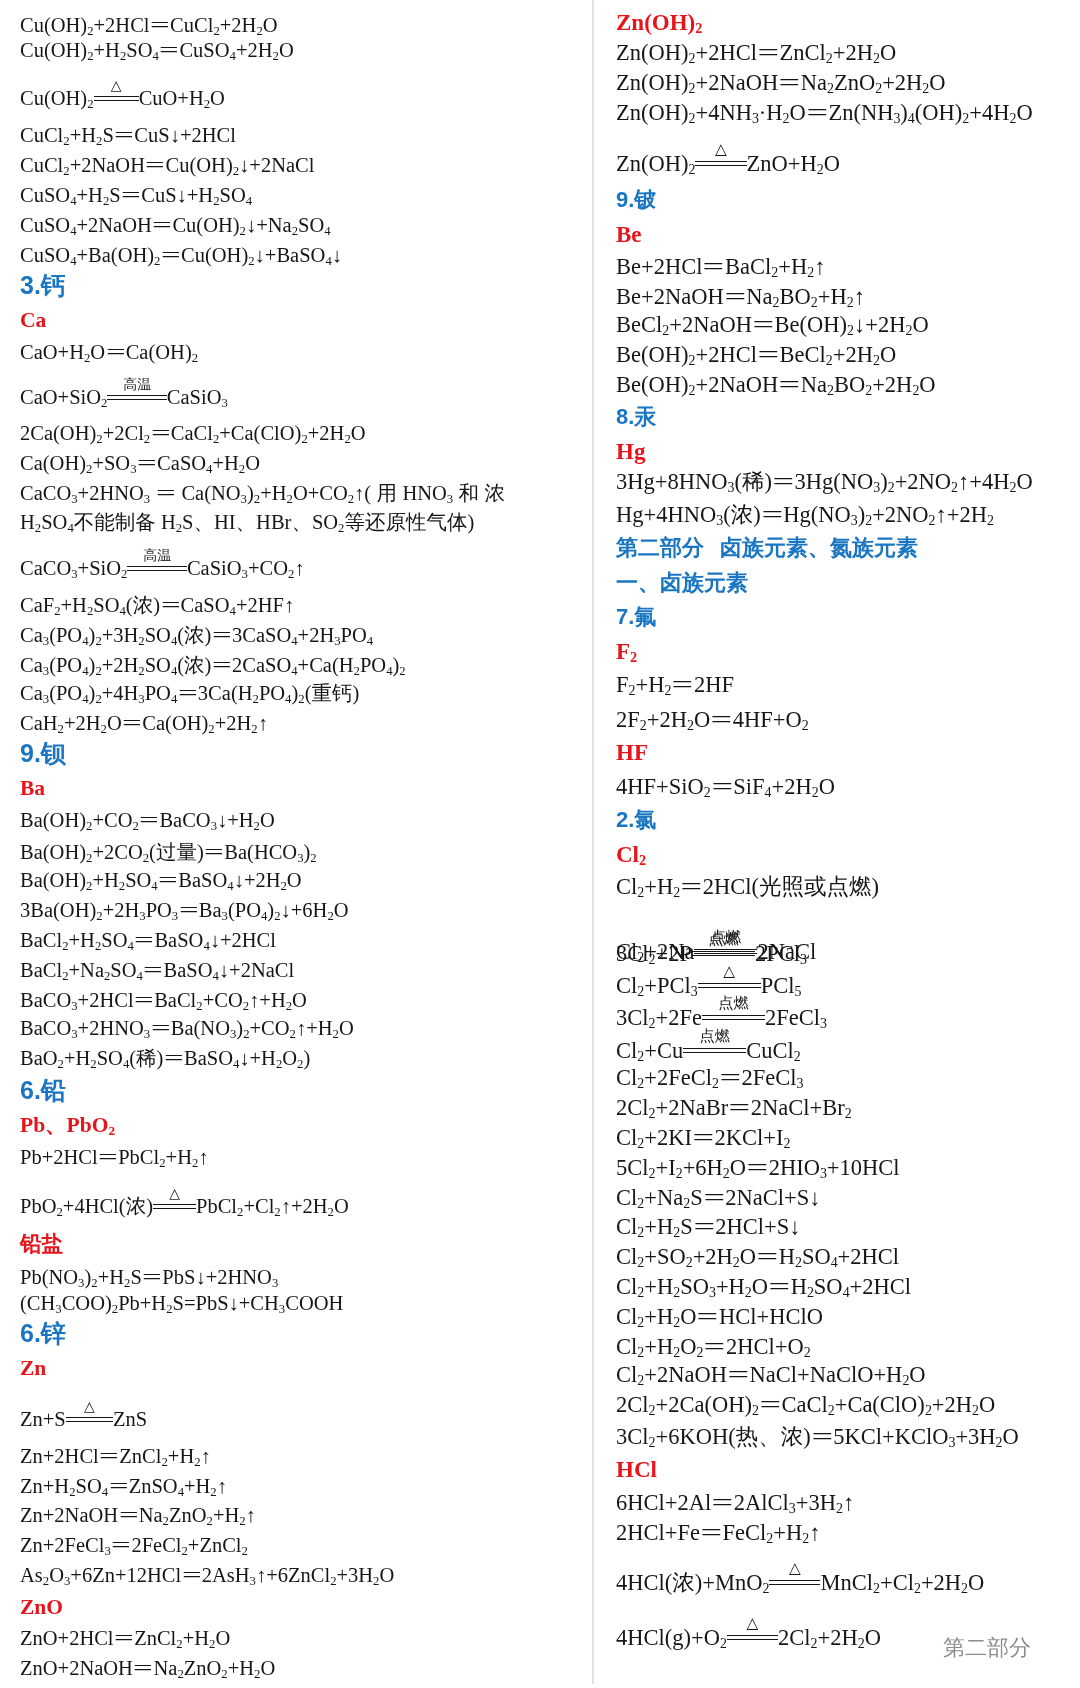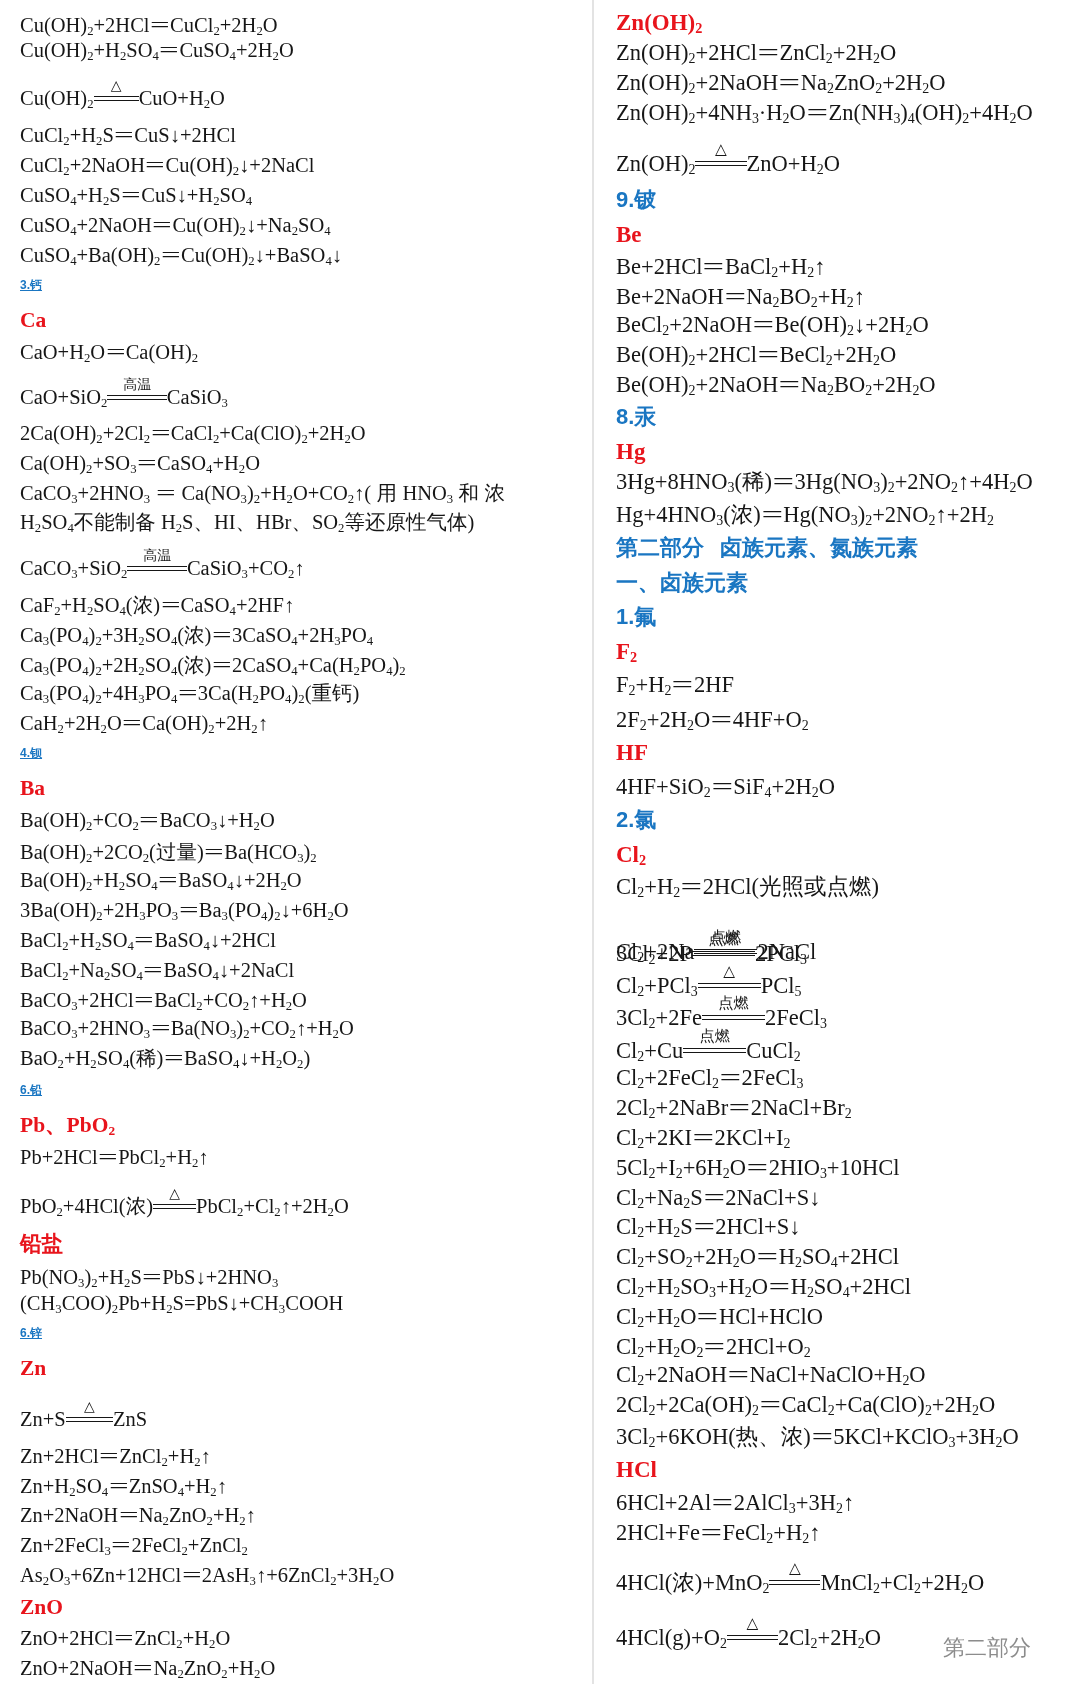--- a/index.html
+++ b/index.html
@@ -3,21 +3,21 @@
 <meta charset="utf-8">
 <style>
   :root{--text:#161616;--heading:#1a76c2;--label:#e8141c;--divider:#e3e3e3;--watermark:#8c8c8c;}
   html,body{margin:0;padding:0;background:#ffffff;}
   body{position:relative;width:1080px;height:1688px;overflow:hidden;}
   .ln{position:absolute;height:30px;line-height:30px;white-space:nowrap;color:var(--text);
       font-family:"Liberation Serif","DejaVu Serif",serif;}
   .L{left:20px;font-size:20.5px;}
   .R{left:616px;font-size:22.5px;}
   .heading{font-family:"Liberation Sans","DejaVu Sans",sans-serif;font-weight:bold;color:var(--heading);}
-  .L.heading{font-size:12px;text-decoration:underline;}
+  .L.heading{font-size:25px;}
   .R.heading{font-size:22px;word-spacing:10px;}
   .label{font-weight:bold;color:var(--label);}
   .L.label{font-size:21.5px;}
   .R.label{font-size:23px;}
   .justify{width:485px;text-align:justify;text-align-last:justify;white-space:normal;}
   sub{font-size:0.62em;vertical-align:-0.22em;line-height:0;}
   .eq{display:inline-block;transform:scaleX(1.7);margin:0 0.22em;}
   .cond{display:inline-block;position:relative;height:1em;vertical-align:baseline;}
   .cond .dbl{position:absolute;left:0;right:0;top:0.56em;height:0.14em;
              border-top:1.5px solid var(--text);border-bottom:1.5px solid var(--text);}
@@ -46,21 +46,21 @@
   <div class="ln L" style="top:418px">2Ca(OH)<sub>2</sub>+2Cl<sub>2</sub><span class="eq">=</span>CaCl<sub>2</sub>+Ca(ClO)<sub>2</sub>+2H<sub>2</sub>O</div>
   <div class="ln L" style="top:448px">Ca(OH)<sub>2</sub>+SO<sub>3</sub><span class="eq">=</span>CaSO<sub>4</sub>+H<sub>2</sub>O</div>
   <div class="ln L justify" style="top:478px">CaCO<sub>3</sub>+2HNO<sub>3</sub> <span class="eq">=</span> Ca(NO<sub>3</sub>)<sub>2</sub>+H<sub>2</sub>O+CO<sub>2</sub>↑( 用 HNO<sub>3</sub> 和 浓</div>
   <div class="ln L" style="top:507px">H<sub>2</sub>SO<sub>4</sub>不能制备 H<sub>2</sub>S、HI、HBr、SO<sub>2</sub>等还原性气体)</div>
   <div class="ln L" style="top:553px"><span>CaCO<sub>3</sub>+SiO<sub>2</sub></span><span class="cond" style="width:2.9em"><span class="ctext">高温</span><span class="dbl"></span></span><span>CaSiO<sub>3</sub>+CO<sub>2</sub>↑</span></div>
   <div class="ln L" style="top:590px">CaF<sub>2</sub>+H<sub>2</sub>SO<sub>4</sub>(浓)<span class="eq">=</span>CaSO<sub>4</sub>+2HF↑</div>
   <div class="ln L" style="top:620px">Ca<sub>3</sub>(PO<sub>4</sub>)<sub>2</sub>+3H<sub>2</sub>SO<sub>4</sub>(浓)<span class="eq">=</span>3CaSO<sub>4</sub>+2H<sub>3</sub>PO<sub>4</sub></div>
   <div class="ln L" style="top:650px">Ca<sub>3</sub>(PO<sub>4</sub>)<sub>2</sub>+2H<sub>2</sub>SO<sub>4</sub>(浓)<span class="eq">=</span>2CaSO<sub>4</sub>+Ca(H<sub>2</sub>PO<sub>4</sub>)<sub>2</sub></div>
   <div class="ln L" style="top:678px">Ca<sub>3</sub>(PO<sub>4</sub>)<sub>2</sub>+4H<sub>3</sub>PO<sub>4</sub><span class="eq">=</span>3Ca(H<sub>2</sub>PO<sub>4</sub>)<sub>2</sub>(重钙)</div>
   <div class="ln L" style="top:708px">CaH<sub>2</sub>+2H<sub>2</sub>O<span class="eq">=</span>Ca(OH)<sub>2</sub>+2H<sub>2</sub>↑</div>
-  <div class="ln L heading" style="top:738px">4.钡</div>
+  <div class="ln L heading" style="top:738px">9.钡</div>
   <div class="ln L label" style="top:773px">Ba</div>
   <div class="ln L" style="top:805px">Ba(OH)<sub>2</sub>+CO<sub>2</sub><span class="eq">=</span>BaCO<sub>3</sub>↓+H<sub>2</sub>O</div>
   <div class="ln L" style="top:837px">Ba(OH)<sub>2</sub>+2CO<sub>2</sub>(过量)<span class="eq">=</span>Ba(HCO<sub>3</sub>)<sub>2</sub></div>
   <div class="ln L" style="top:865px">Ba(OH)<sub>2</sub>+H<sub>2</sub>SO<sub>4</sub><span class="eq">=</span>BaSO<sub>4</sub>↓+2H<sub>2</sub>O</div>
   <div class="ln L" style="top:895px">3Ba(OH)<sub>2</sub>+2H<sub>3</sub>PO<sub>3</sub><span class="eq">=</span>Ba<sub>3</sub>(PO<sub>4</sub>)<sub>2</sub>↓+6H<sub>2</sub>O</div>
   <div class="ln L" style="top:925px">BaCl<sub>2</sub>+H<sub>2</sub>SO<sub>4</sub><span class="eq">=</span>BaSO<sub>4</sub>↓+2HCl</div>
   <div class="ln L" style="top:955px">BaCl<sub>2</sub>+Na<sub>2</sub>SO<sub>4</sub><span class="eq">=</span>BaSO<sub>4</sub>↓+2NaCl</div>
   <div class="ln L" style="top:985px">BaCO<sub>3</sub>+2HCl<span class="eq">=</span>BaCl<sub>2</sub>+CO<sub>2</sub>↑+H<sub>2</sub>O</div>
   <div class="ln L" style="top:1013px">BaCO<sub>3</sub>+2HNO<sub>3</sub><span class="eq">=</span>Ba(NO<sub>3</sub>)<sub>2</sub>+CO<sub>2</sub>↑+H<sub>2</sub>O</div>
   <div class="ln L" style="top:1043px">BaO<sub>2</sub>+H<sub>2</sub>SO<sub>4</sub>(稀)<span class="eq">=</span>BaSO<sub>4</sub>↓+H<sub>2</sub>O<sub>2</sub>)</div>
@@ -98,21 +98,21 @@
   <div class="ln R" style="top:282px">Be+2NaOH<span class="eq">=</span>Na<sub>2</sub>BO<sub>2</sub>+H<sub>2</sub>↑</div>
   <div class="ln R" style="top:310px">BeCl<sub>2</sub>+2NaOH<span class="eq">=</span>Be(OH)<sub>2</sub>↓+2H<sub>2</sub>O</div>
   <div class="ln R" style="top:340px">Be(OH)<sub>2</sub>+2HCl<span class="eq">=</span>BeCl<sub>2</sub>+2H<sub>2</sub>O</div>
   <div class="ln R" style="top:370px">Be(OH)<sub>2</sub>+2NaOH<span class="eq">=</span>Na<sub>2</sub>BO<sub>2</sub>+2H<sub>2</sub>O</div>
   <div class="ln R heading" style="top:402px">8.汞</div>
   <div class="ln R label" style="top:437px">Hg</div>
   <div class="ln R" style="top:467px">3Hg+8HNO<sub>3</sub>(稀)<span class="eq">=</span>3Hg(NO<sub>3</sub>)<sub>2</sub>+2NO<sub>2</sub>↑+4H<sub>2</sub>O</div>
   <div class="ln R" style="top:500px">Hg+4HNO<sub>3</sub>(浓)<span class="eq">=</span>Hg(NO<sub>3</sub>)<sub>2</sub>+2NO<sub>2</sub>↑+2H<sub>2</sub></div>
   <div class="ln R heading" style="top:533px">第二部分 卤族元素、氮族元素</div>
   <div class="ln R heading" style="top:568px">一、卤族元素</div>
-  <div class="ln R heading" style="top:602px">1.氟</div>
+  <div class="ln R heading" style="top:602px">7.氟</div>
   <div class="ln R label" style="top:637px">F<sub>2</sub></div>
   <div class="ln R" style="top:670px">F<sub>2</sub>+H<sub>2</sub><span class="eq">=</span>2HF</div>
   <div class="ln R" style="top:705px">2F<sub>2</sub>+2H<sub>2</sub>O<span class="eq">=</span>4HF+O<sub>2</sub></div>
   <div class="ln R label" style="top:738px">HF</div>
   <div class="ln R" style="top:772px">4HF+SiO<sub>2</sub><span class="eq">=</span>SiF<sub>4</sub>+2H<sub>2</sub>O</div>
   <div class="ln R heading" style="top:805px">2.氯</div>
   <div class="ln R label" style="top:840px">Cl<sub>2</sub></div>
   <div class="ln R" style="top:872px">Cl<sub>2</sub>+H<sub>2</sub><span class="eq">=</span>2HCl(光照或点燃)</div>
   <div class="ln R" style="top:936px"><span>Cl<sub>2</sub>+2Na</span><span class="cond" style="width:2.8em"><span class="ctext">点燃</span><span class="dbl"></span></span><span>2NaCl</span></div>
   <div class="ln R" style="top:938px"><span>3Cl<sub>2</sub>+2P</span><span class="cond" style="width:2.8em"><span class="ctext">点燃</span><span class="dbl"></span></span><span>2PCl<sub>3</sub></span></div>

